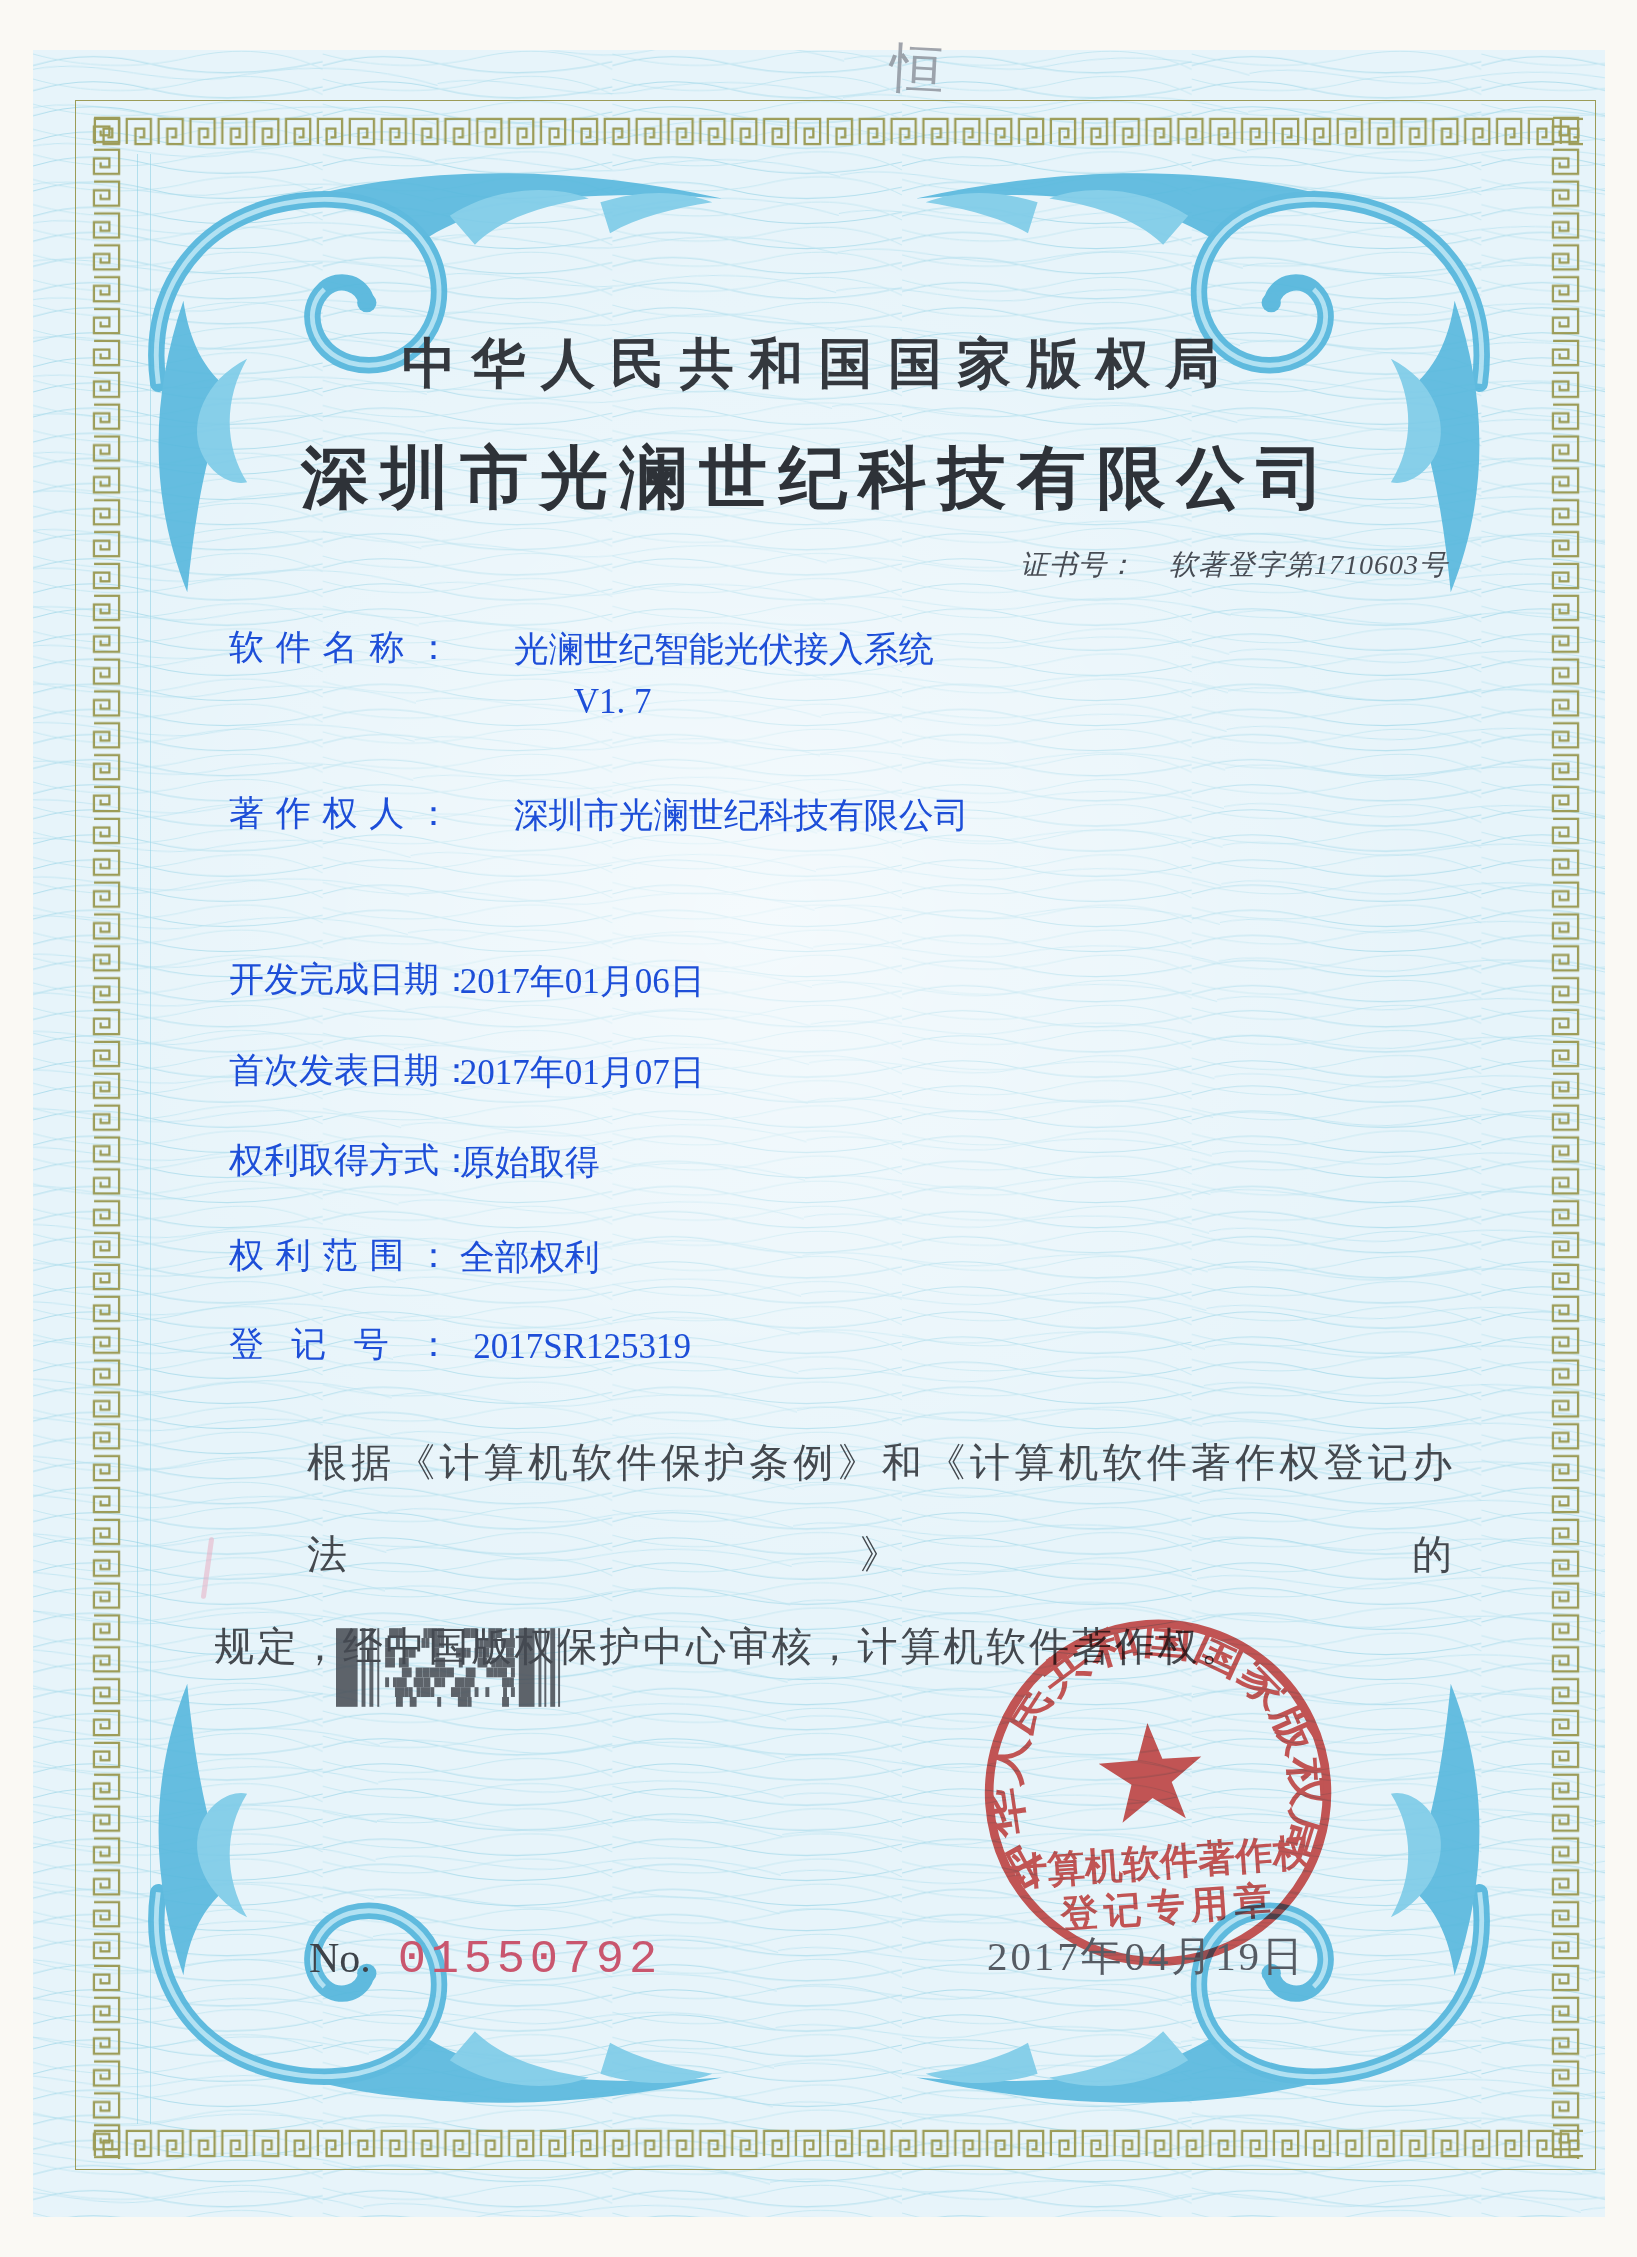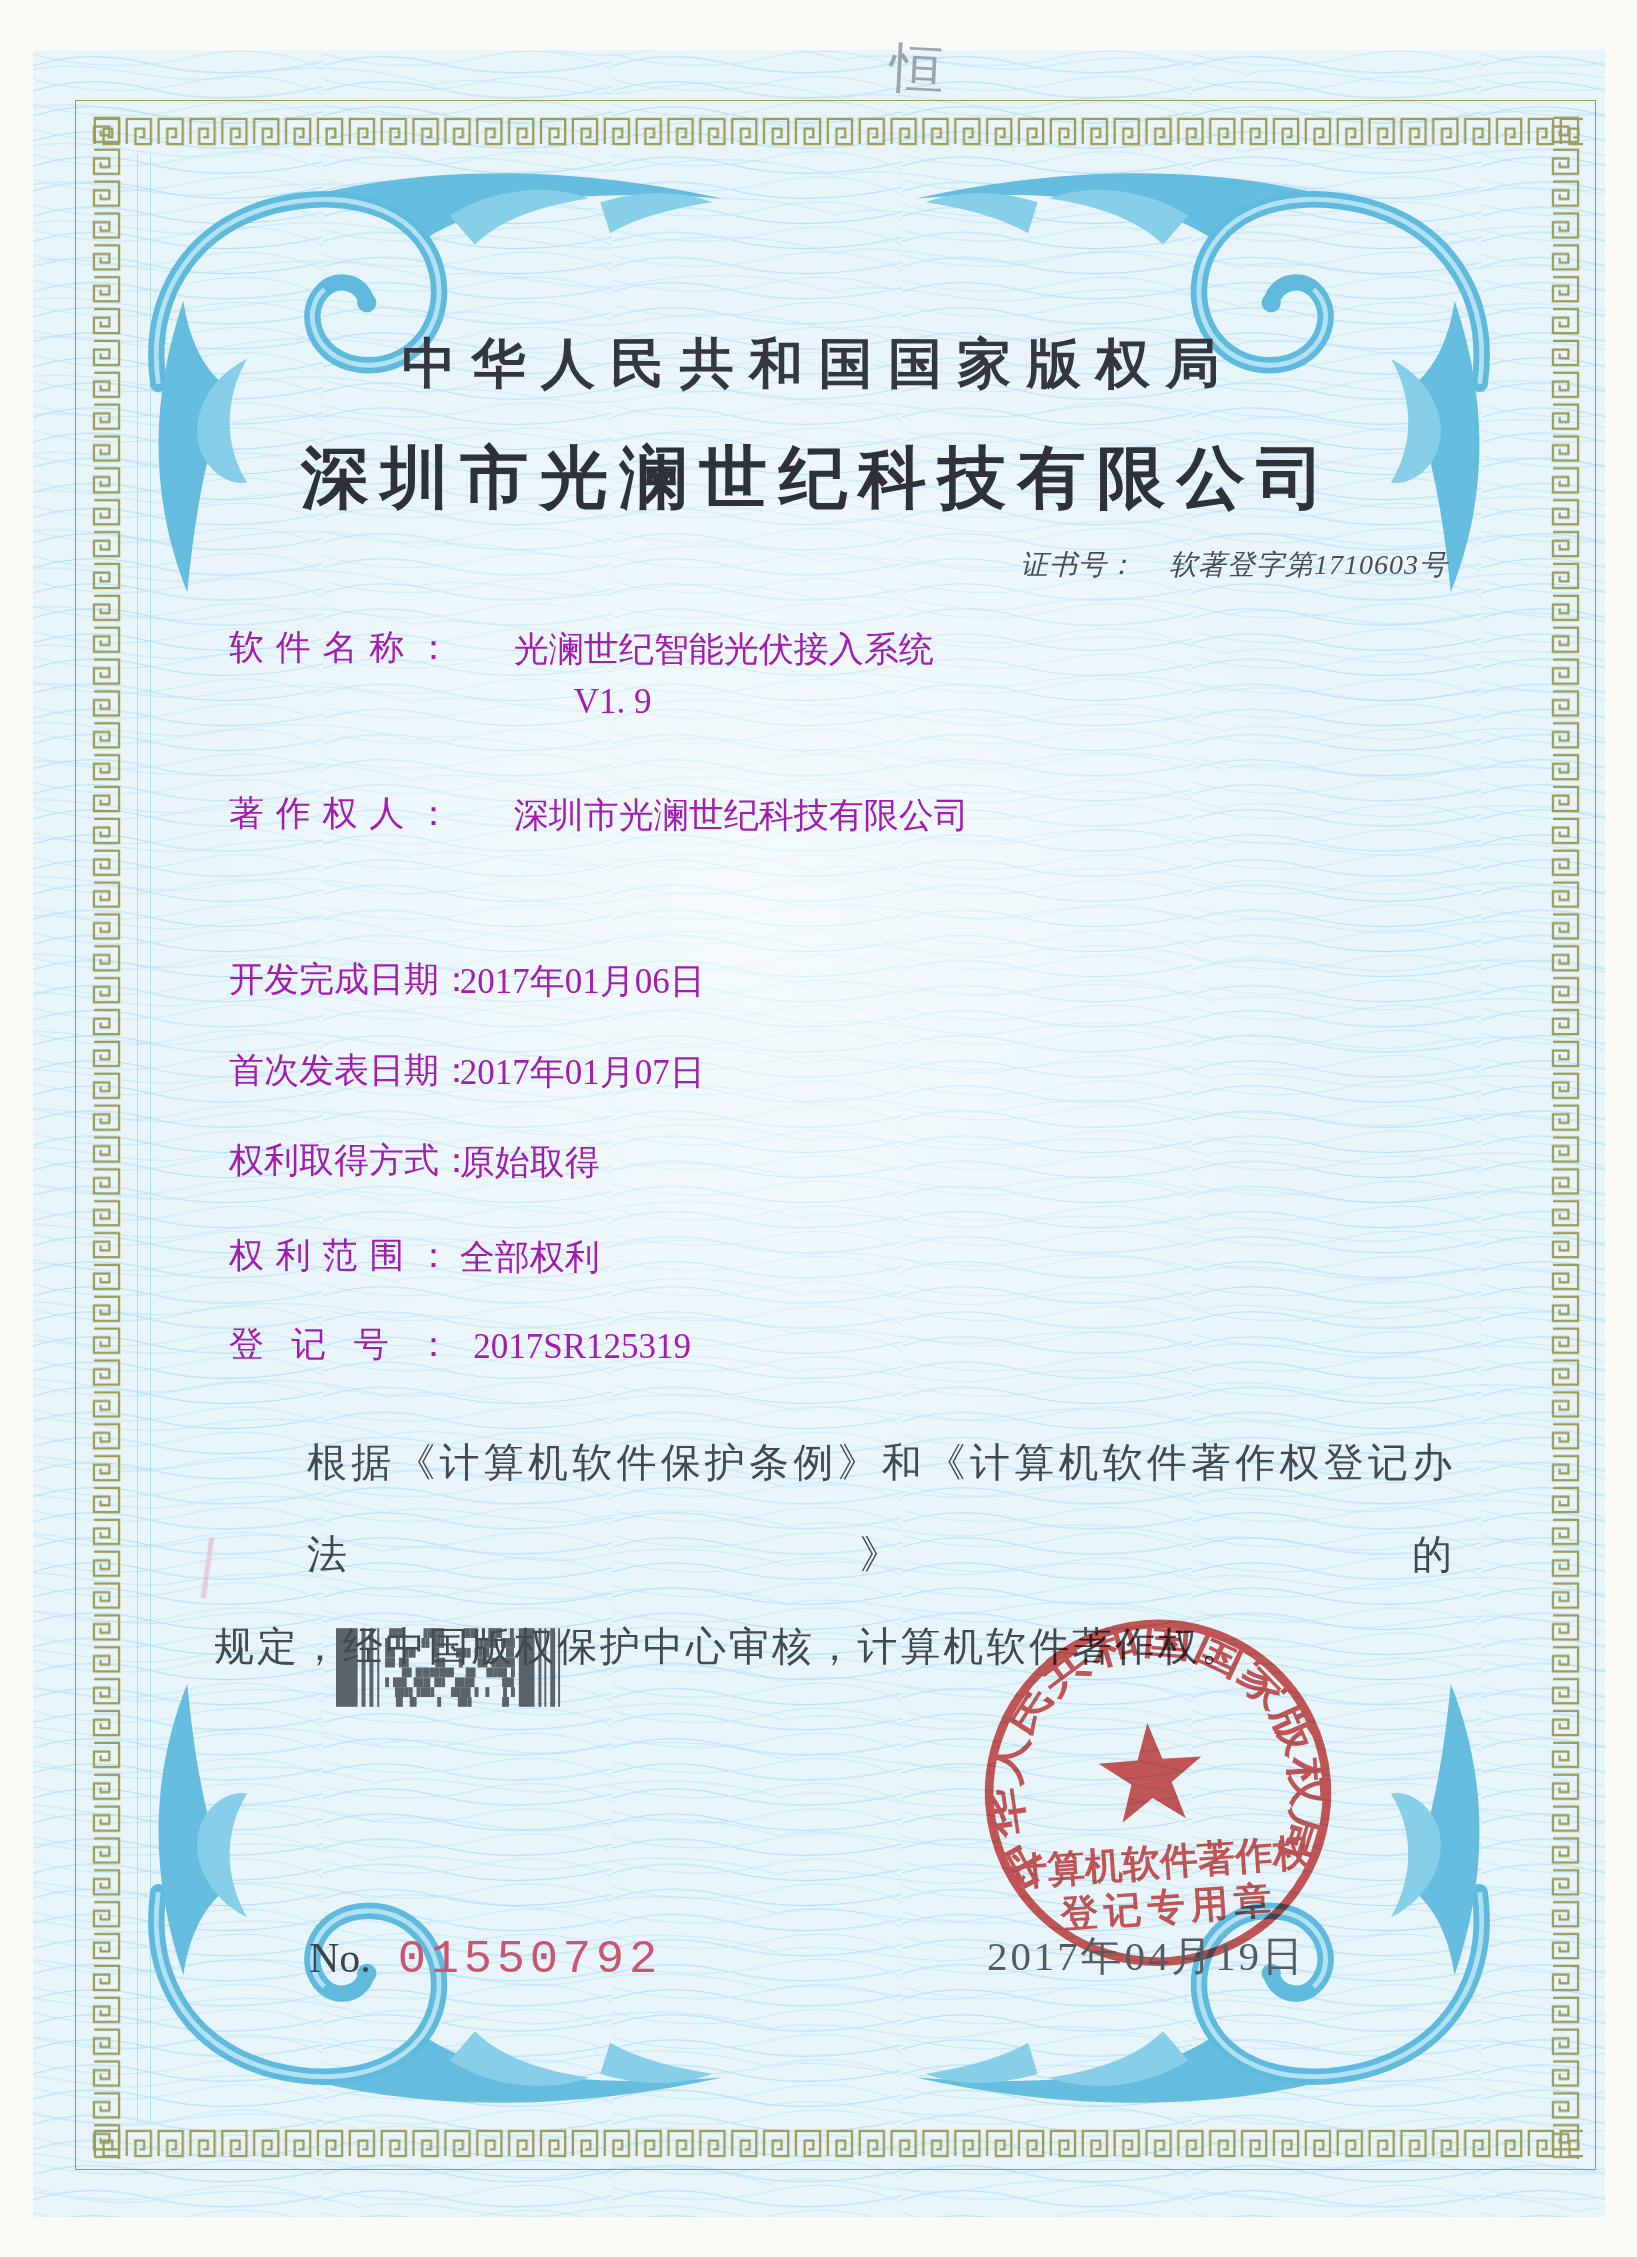--- a/index.html
+++ b/index.html
@@ -17,21 +17,21 @@
   
   .corner{position:absolute;width:599px;height:444px;opacity:.92;}
   .mirX{transform:scaleX(-1);} .mirY{transform:scaleY(-1);} .mirXY{transform:scale(-1,-1);}
   
   .authority{position:absolute;left:27px;top:328px;width:1583px;text-align:center;
              font-size:54px;font-weight:700;letter-spacing:15.4px;color:#34383e;}
   .doc-title{position:absolute;left:27px;top:433px;width:1583px;text-align:center;
              font-size:68px;font-weight:700;letter-spacing:11.6px;color:#2e3238;}
   .certno{position:absolute;left:1020px;top:546px;font-size:28px;color:#474c54;letter-spacing:1px;font-style:italic;}
   .certno .val{margin-left:33px;}
-  .frow{position:absolute;left:229px;font-size:35px;color:#a21caf;white-space:nowrap;}
+  .frow{position:absolute;left:229px;font-size:35px;color:#1d4ed8;white-space:nowrap;}
   .flabel{display:inline-block;width:222px;text-align:justify;text-align-last:justify;vertical-align:top;}
   .fval{display:inline-block;vertical-align:top;line-height:52px;}
   .gap56{margin-left:54px;} .gap14{margin-left:13.5px;}
   .stmt{position:absolute;left:214px;width:1241px;font-size:40px;color:#44494f;letter-spacing:2.9px;line-height:92px;}
   .stmt .l1{padding-left:93px;text-align:justify;text-align-last:justify;}
   .serial{position:absolute;left:309px;top:1933px;font-size:42px;color:#3e434a;}
   .serial .num{margin-left:27px;font-family:"Liberation Mono","DejaVu Sans Mono",monospace;
                font-size:47px;letter-spacing:4.8px;color:#c9566e;font-weight:400;margin-top:30px;}
   .issue-date{position:absolute;left:987px;top:1929px;font-size:41px;color:#565b63;letter-spacing:2.9px;z-index:6;}
   #seal{position:absolute;left:963px;top:1598px;width:386px;height:386px;opacity:.88;
@@ -123,21 +123,21 @@
   <div class="doc-title">深圳市光澜世纪科技有限公司</div>
 
   <div class="certno">
     <span>证书号：</span><span class="val">软著登字第1710603号</span>
   </div>
 
   <div class="frow" style="top:624px">
     <span class="flabel">软件名称：</span>
     <span class="fval gap56">
       <span style="display:block">光澜世纪智能光伏接入系统</span>
-      <span style="display:block;padding-left:60px">V1. 9</span>
+      <span style="display:block;padding-left:60px">V1. 7</span>
     </span>
   </div>
   <div class="frow" style="top:790px">
     <span class="flabel">著作权人：</span>
     <span class="fval gap56">深圳市光澜世纪科技有限公司</span>
   </div>
   <div class="frow" style="top:956px">
     <span class="flabel">开发完成日期：</span>
     <span class="fval">2017年01月06日</span>
   </div>

